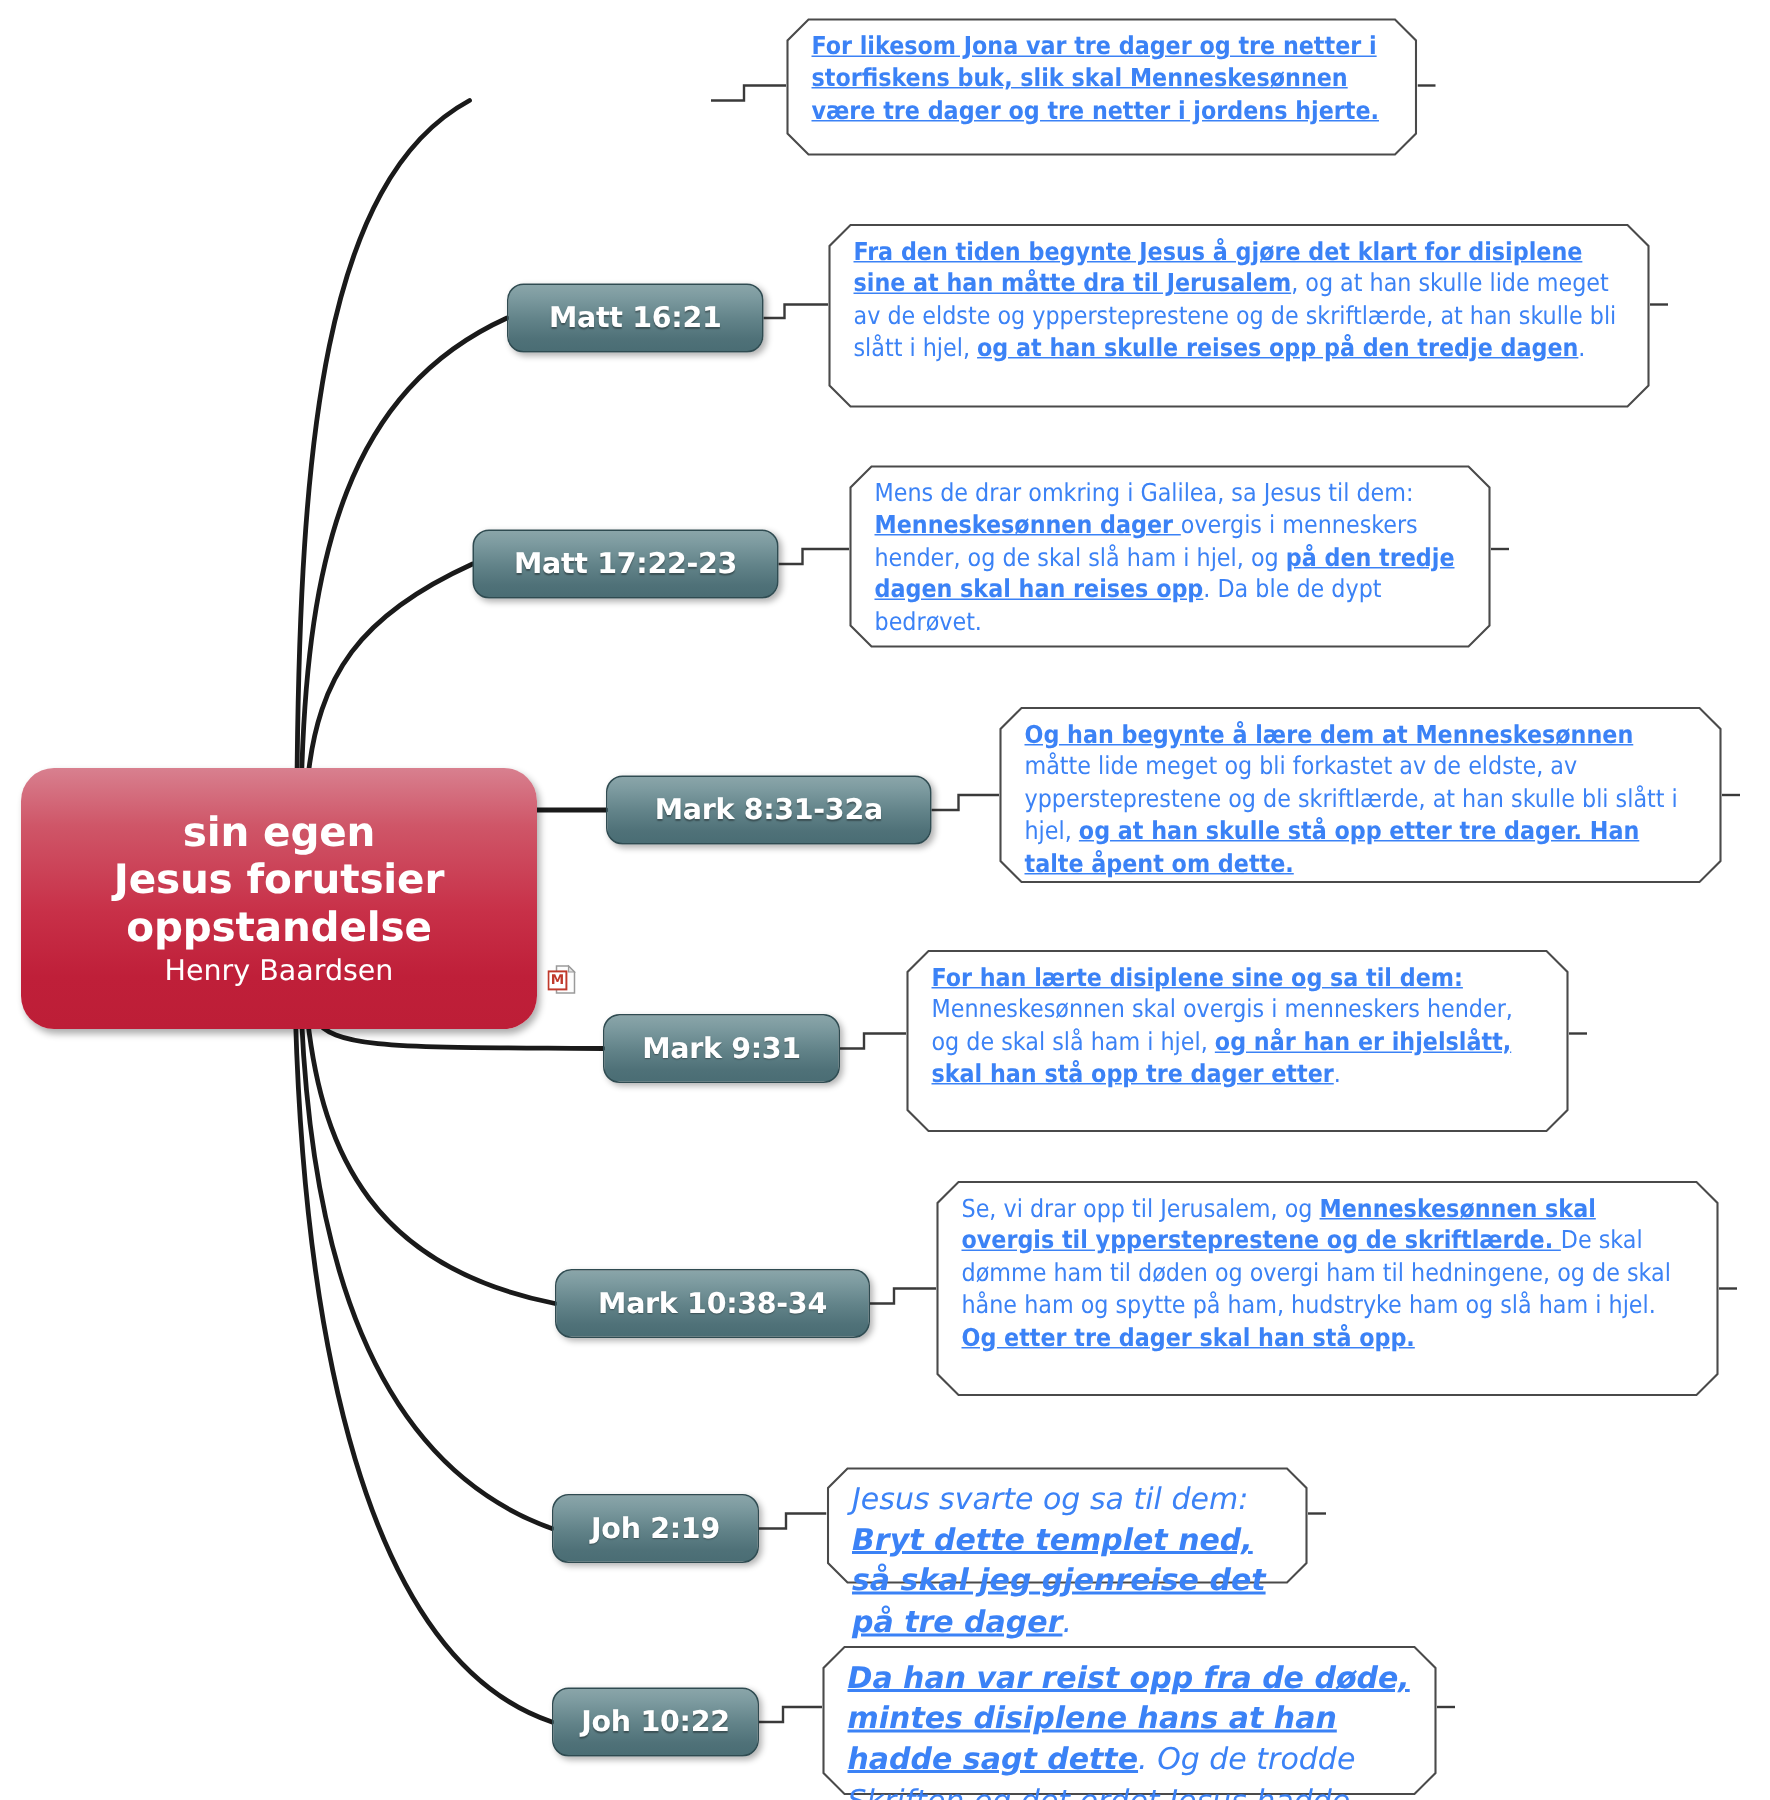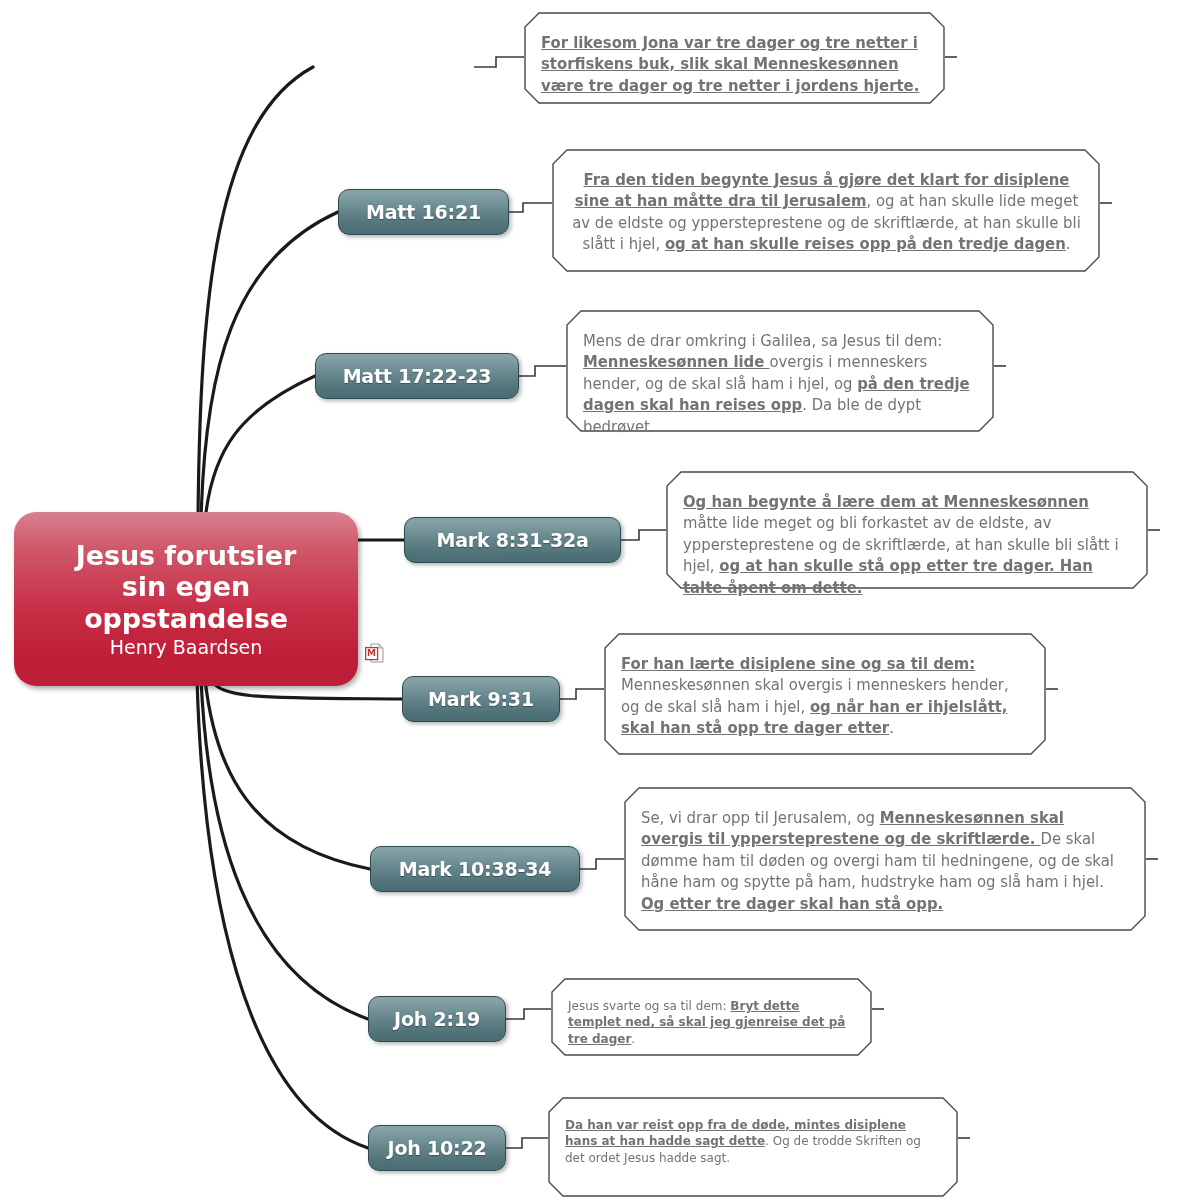--- a/index.html
+++ b/index.html
@@ -102,40 +102,41 @@
   }
   .verse-box .oct {
     position: absolute;
     left: 0; top: 0;
     width: 100%;
     height: 100%;
   }
   .verse-text {
     position: relative;
     z-index: 2;
-    padding: 20px 16px 8px 17px;
+    padding: 8px 16px 8px 17px;
     font-size: 16px;
     line-height: 1.33;
-    color: #737373;
+    color: #3b82f6;
   }
   .verse-text b {
     font-weight: bold;
     text-decoration: underline;
   }
   
   .cond .verse-text {
     font-family: "DejaVu Sans Condensed", "Liberation Sans Narrow", "Liberation Sans", sans-serif;
     font-stretch: condensed;
     font-size: 16.5px;
     line-height: 1.30;
   }
   .wide .verse-text {
     font-family: "DejaVu Sans", sans-serif;
-    font-size: 12px;
+    font-size: 20px;
     line-height: 1.36;
+    font-style: italic;
   }
 </style>
 </head>
 <body>
 
 <div id="canvas">
 
   <svg id="connectors" viewBox="0 0 1180 1200" width="1180" height="1200">
     <g fill="none" stroke="#1a1a1a" stroke-width="3.2" stroke-linecap="round">
       <path d="M 198,520 C 200,300 215,120 313,67"></path>
@@ -166,22 +167,22 @@
       <path d="M 1148,530 L 1160,530"></path>
       <path d="M 1046,689 L 1058,689"></path>
       <path d="M 1146,859 L 1158,859"></path>
       <path d="M 872,1009 L 884,1009"></path>
       <path d="M 958,1138 L 970,1138"></path>
     </g>
   </svg>
 
   <div class="central-node">
     <div class="central-title">
+      <div>sin egen</div>
       <div>Jesus forutsier</div>
-      <div>sin egen</div>
       <div>oppstandelse</div>
     </div>
     <div class="central-subtitle">Henry Baardsen</div>
   </div>
 
   <svg class="note-icon" viewBox="0 0 19 21">
     <path d="M6 1 h8 l4 4 v14 h-12 z" fill="#fdfdfd" stroke="#9a9a9a" stroke-width="1"></path>
     <path d="M14 1 v4 h4 z" fill="#e3e3e3" stroke="#9a9a9a" stroke-width="0.8"></path>
     <rect x="0.6" y="4.6" width="12" height="12" fill="#ffffff" stroke="#c0392b" stroke-width="1.3"></rect>
     <text x="6.6" y="13.2" font-family="DejaVu Sans, sans-serif" font-size="9" font-weight="bold" fill="#c0392b" text-anchor="middle">M</text>
@@ -190,35 +191,35 @@
   <div class="verse-box cond" style="left:524px; top:12px; width:421px; height:92px;">
     <svg class="oct" viewBox="0 0 421 92" preserveAspectRatio="none">
       <polygon points="15,1 406,1 420,15 420,77 406,91 15,91 1,77 1,15" fill="#ffffff" stroke="#4a4a4a" stroke-width="1.4" vector-effect="non-scaling-stroke"></polygon>
     </svg>
     <div class="verse-text"><b>For likesom Jona var tre dager og tre netter i storfiskens buk, slik skal Menneskesønnen være tre dager og tre netter i jordens hjerte.</b></div>
   </div>
 
   <div class="label-node" style="left:338px; top:189px; width:171px;justify-content:center;">
     <span>Matt 16:21</span>
   </div>
-  <div class="verse-box cond" style="left:552px; top:149px; width:548px; height:123px;text-align:center;">
+  <div class="verse-box cond" style="left:552px; top:149px; width:548px; height:123px;">
     <svg class="oct" viewBox="0 0 548 123" preserveAspectRatio="none">
       <polygon points="15,1 533,1 547,15 547,108 533,122 15,122 1,108 1,15" fill="#ffffff" stroke="#4a4a4a" stroke-width="1.4" vector-effect="non-scaling-stroke"></polygon>
     </svg>
     <div class="verse-text"><b>Fra den tiden begynte Jesus å gjøre det klart for disiplene sine at han måtte dra til Jerusalem</b><span>, og at han skulle lide meget av de eldste og yppersteprestene og de skriftlærde, at han skulle bli slått i hjel, </span><b>og at han skulle reises opp på den tredje dagen</b><span>.</span></div>
   </div>
 
   <div class="label-node" style="left:315px; top:353px; width:204px;">
     <span>Matt 17:22-23</span>
   </div>
   <div class="verse-box cond" style="left:566px; top:310px; width:428px; height:122px;">
     <svg class="oct" viewBox="0 0 428 122" preserveAspectRatio="none">
       <polygon points="15,1 413,1 427,15 427,107 413,121 15,121 1,107 1,15" fill="#ffffff" stroke="#4a4a4a" stroke-width="1.4" vector-effect="non-scaling-stroke"></polygon>
     </svg>
-    <div class="verse-text"><span>Mens de drar omkring i Galilea, sa Jesus til dem: </span><b>Menneskesønnen lide </b><span>overgis i menneskers hender, og de skal slå ham i hjel, og </span><b>på den tredje dagen skal han reises opp</b><span>. Da ble de dypt bedrøvet.</span></div>
+    <div class="verse-text"><span>Mens de drar omkring i Galilea, sa Jesus til dem: </span><b>Menneskesønnen dager </b><span>overgis i menneskers hender, og de skal slå ham i hjel, og </span><b>på den tredje dagen skal han reises opp</b><span>. Da ble de dypt bedrøvet.</span></div>
   </div>
 
   <div class="label-node" style="left:404px; top:517px; width:217px;">
     <span>Mark 8:31-32a</span>
   </div>
   <div class="verse-box cond" style="left:666px; top:471px; width:482px; height:118px;border-radius:17px;">
     <svg class="oct" viewBox="0 0 482 118" preserveAspectRatio="none">
       <polygon points="15,1 467,1 481,15 481,103 467,117 15,117 1,103 1,15" fill="#ffffff" stroke="#4a4a4a" stroke-width="1.4" vector-effect="non-scaling-stroke"></polygon>
     </svg>
     <div class="verse-text"><b>Og han begynte å lære dem at Menneskesønnen</b><span> måtte lide meget og bli forkastet av de eldste, av yppersteprestene og de skriftlærde, at han skulle bli slått i hjel, </span><b>og at han skulle stå opp etter tre dager. Han talte åpent om dette.</b></div>

